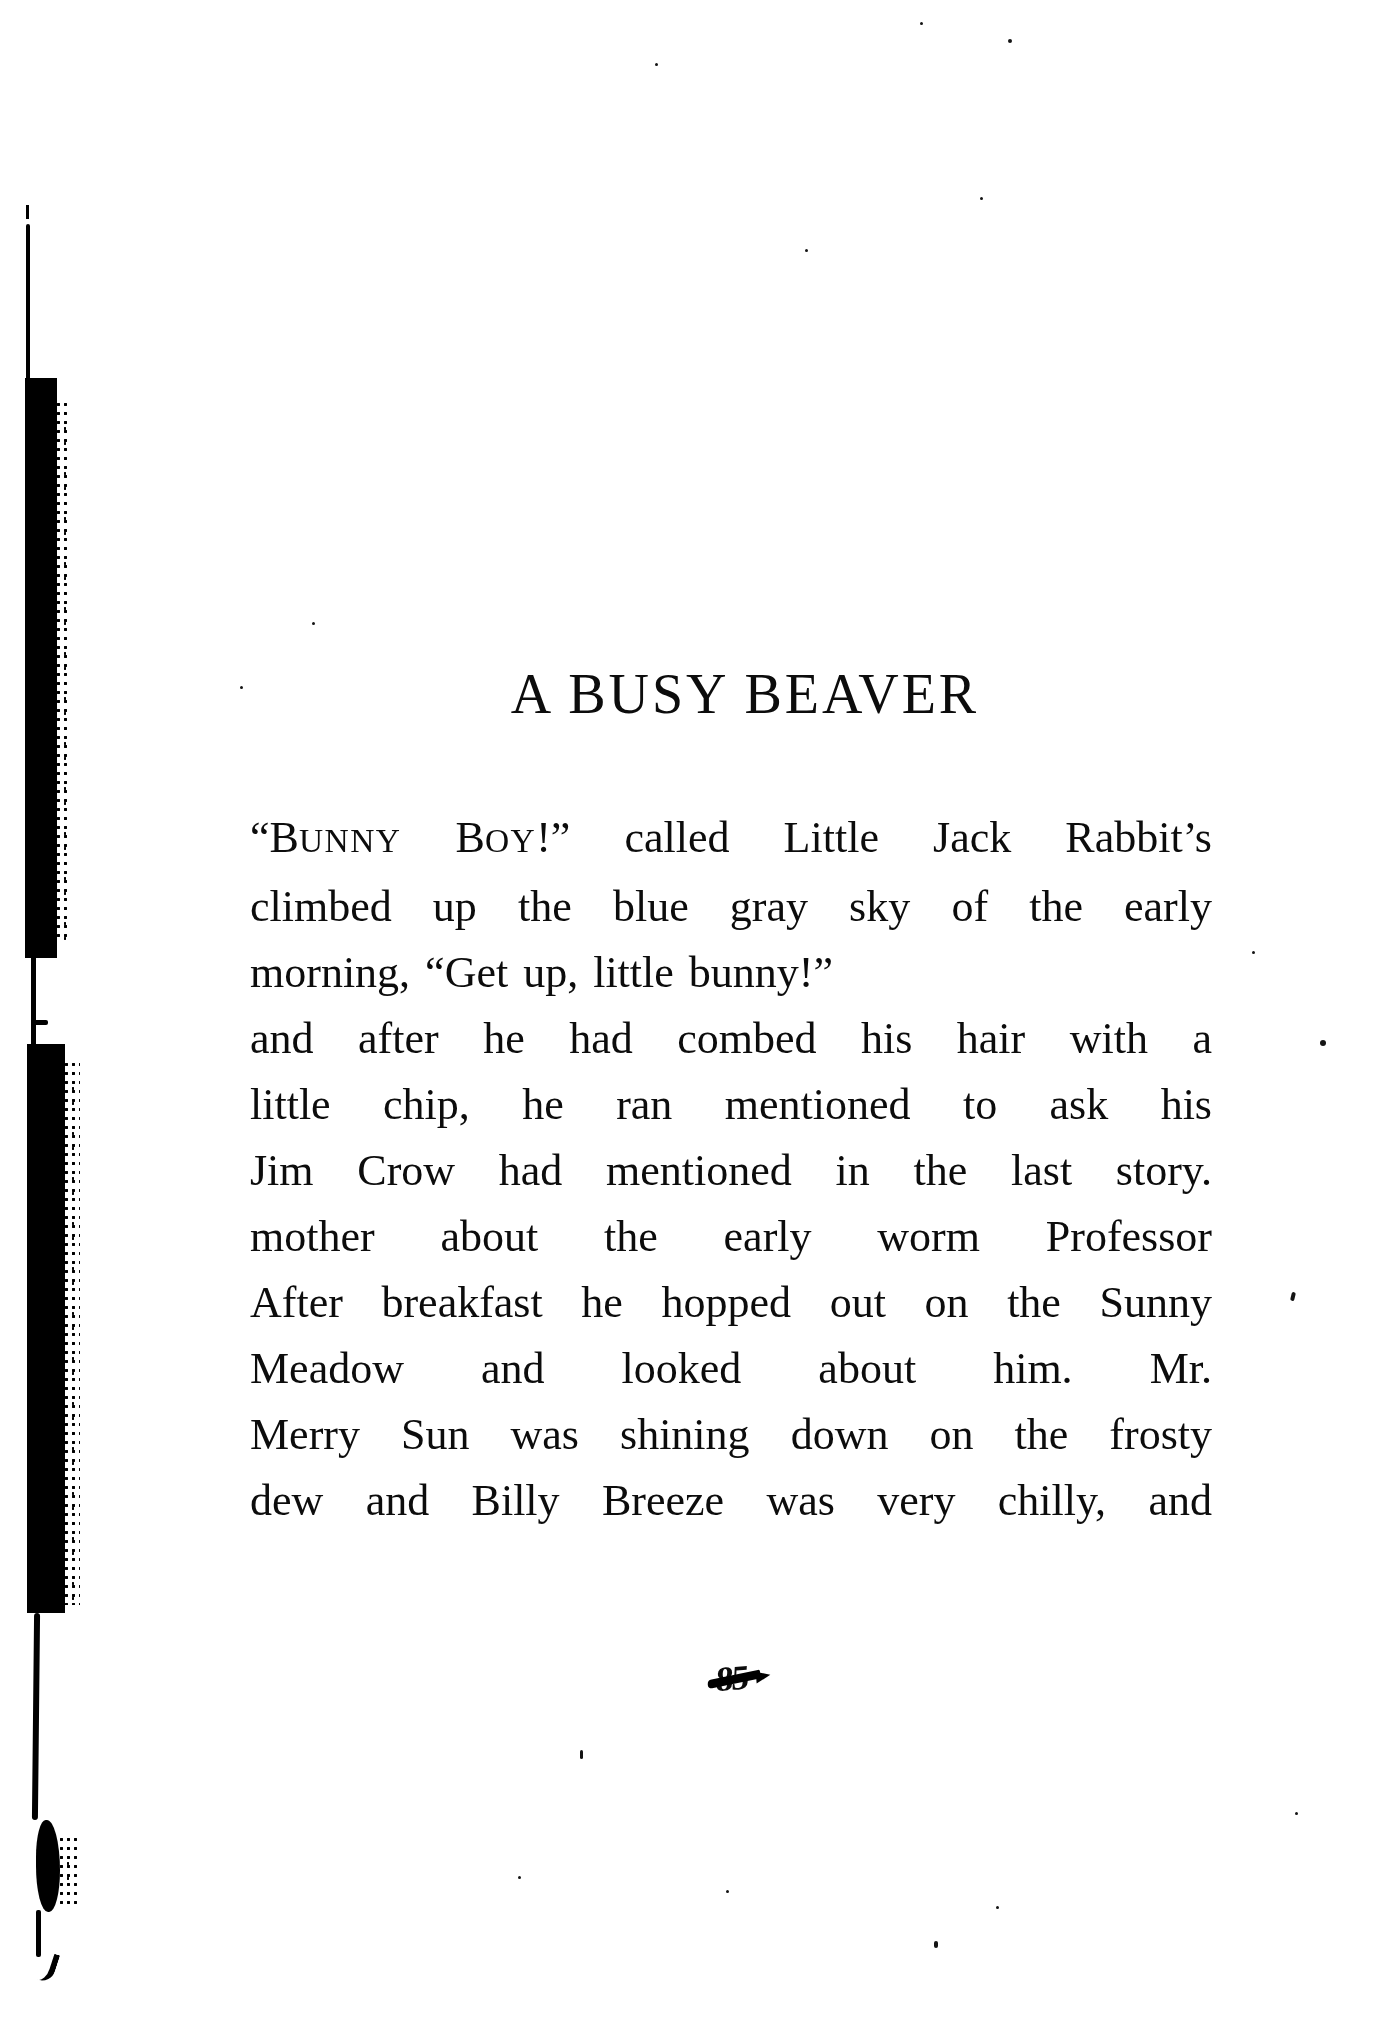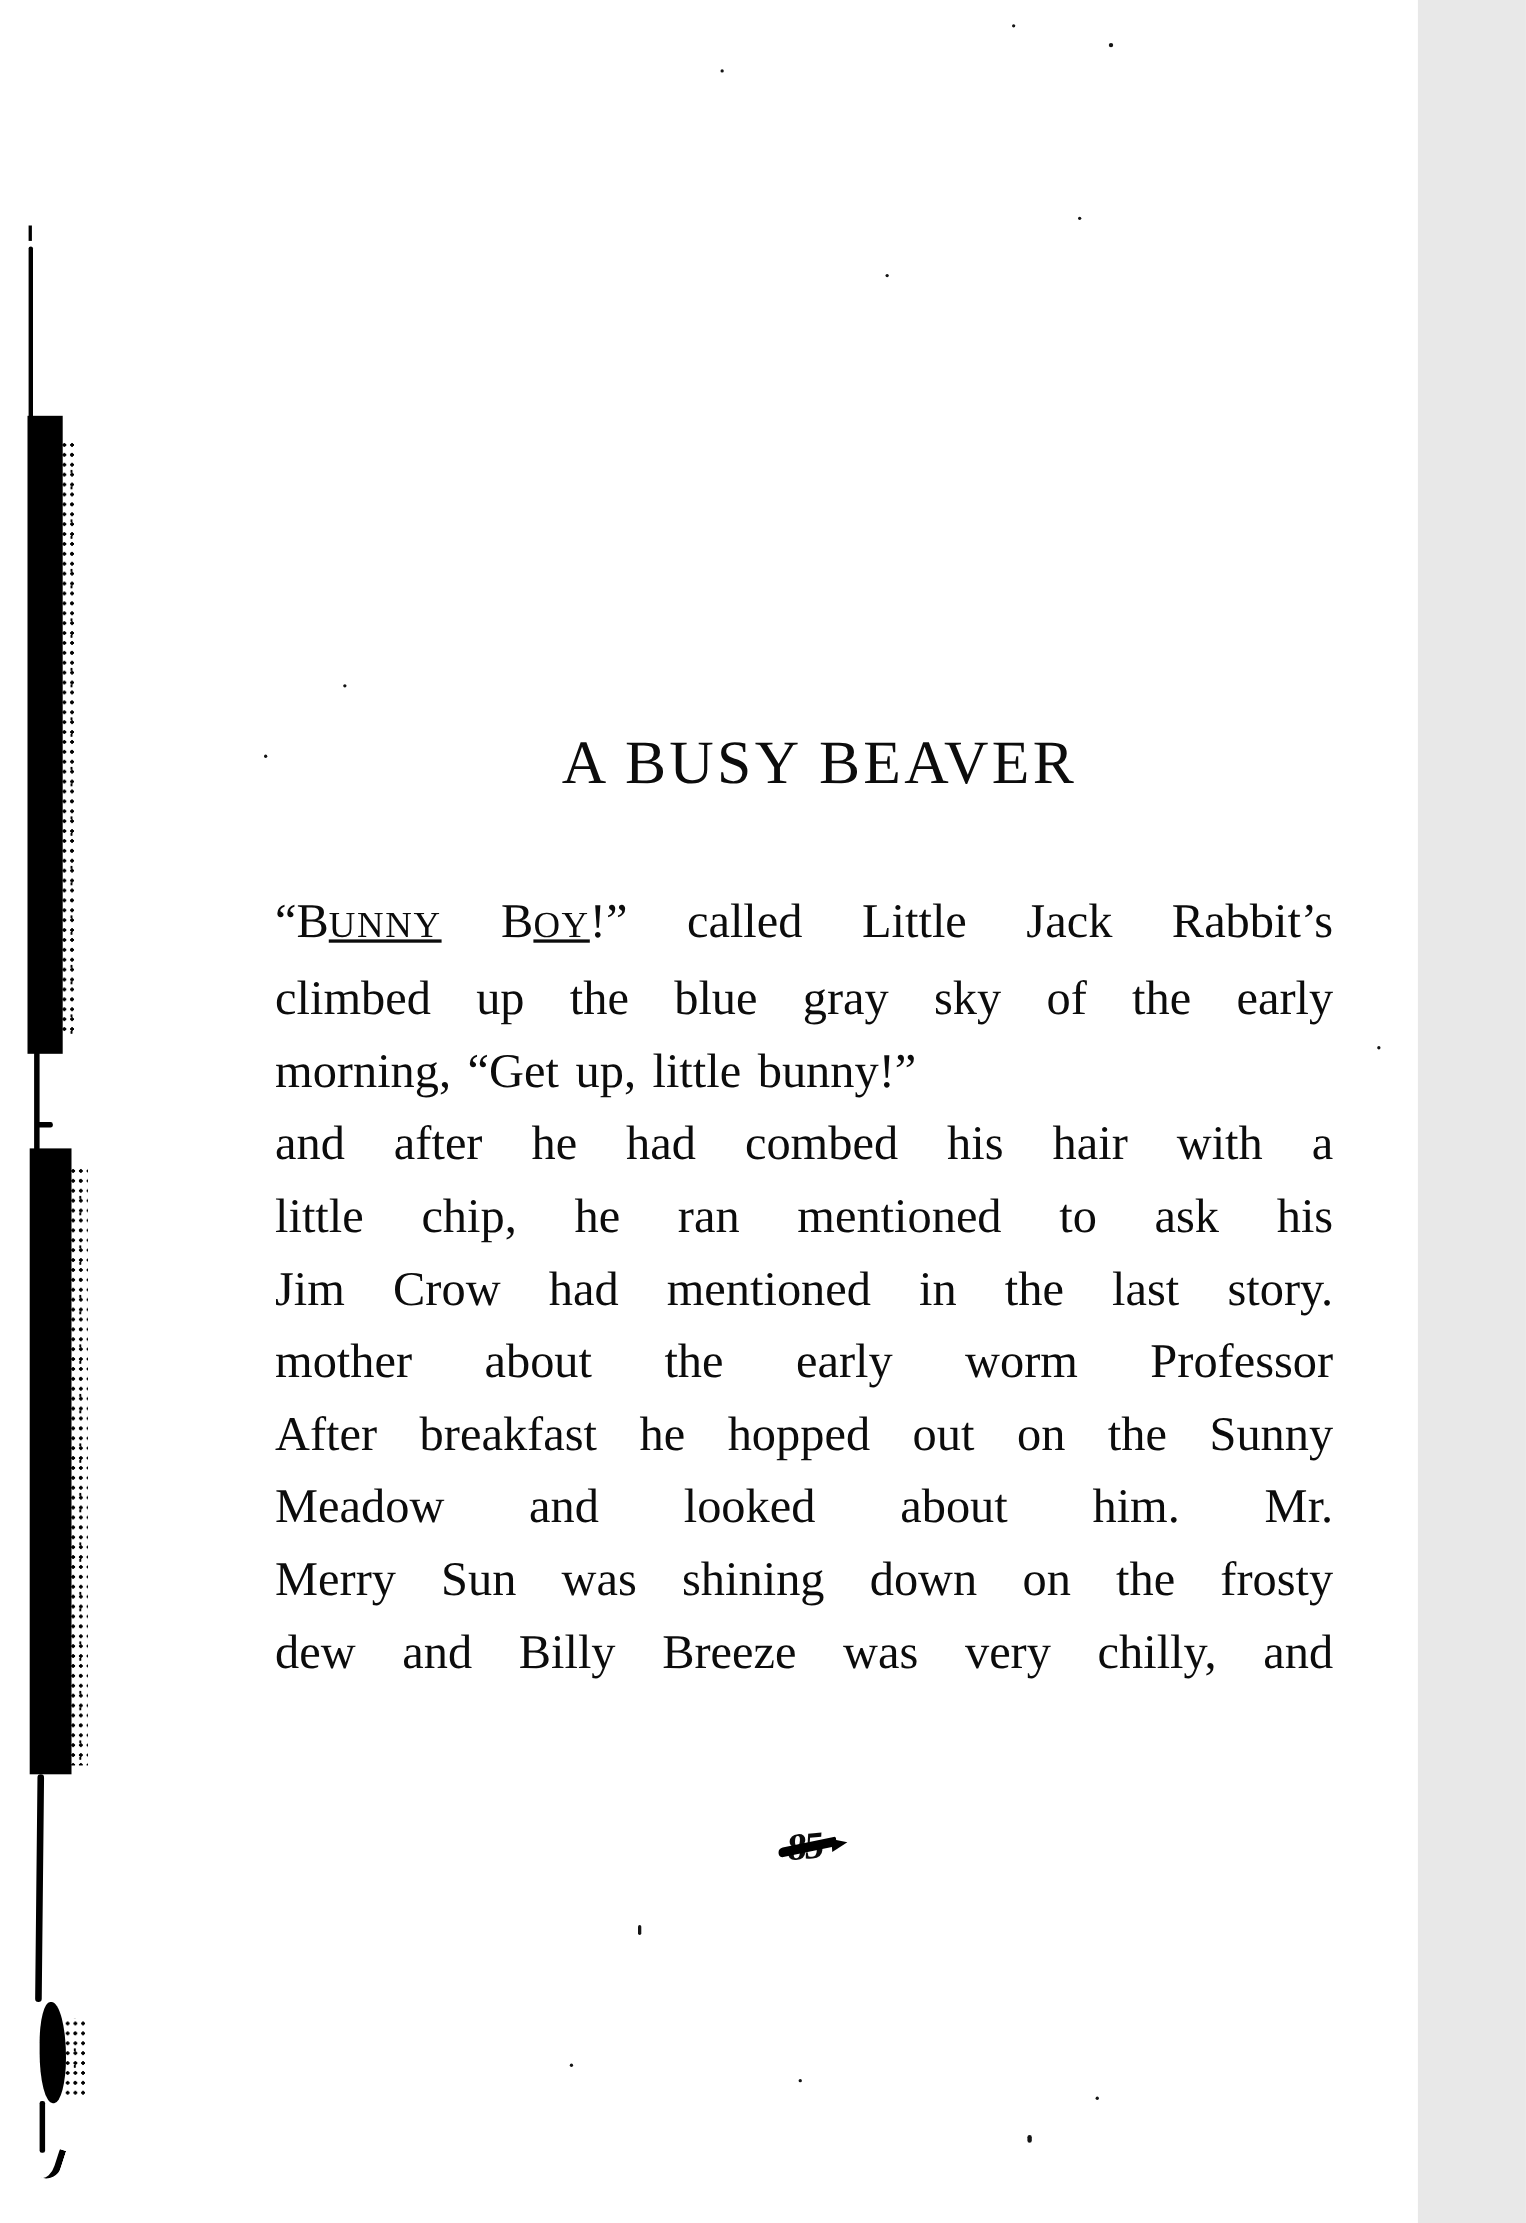--- a/index.html
+++ b/index.html
@@ -1,18 +1,18 @@
 <!DOCTYPE html>
 <html><head>
 <meta charset="utf-8">
 <style>
   html,body{margin:0;padding:0;background:#e8e8e8;}
   .page{
     position:relative;
-    width:1289px;height:2021px;
+    width:1387px;height:2021px;
     background:#ffffff;
     overflow:hidden;
     font-family:"Liberation Serif","DejaVu Serif",serif;
     color:#0c0c0c;
   }
   
   .title{
     position:absolute;left:250px;top:664px;width:962px;
     margin:0;text-align:center;text-indent:28px;
     font-size:56px;line-height:60px;font-weight:normal;
@@ -20,21 +20,21 @@
   }
   
   .body-text{
     position:absolute;left:250px;top:805px;width:962px;
     font-size:44px;line-height:66px;
     word-spacing:4px;
   }
   .line{white-space:normal;}
   .jl{text-align:justify;text-align-last:justify;}
   .indent{text-indent:52px;}
-  .sc{font-size:0.76em;letter-spacing:1.5px;text-decoration:underline;}
+  .sc{font-size:0.76em;letter-spacing:1.5px;}
   
   .page-number{
     position:absolute;left:250px;top:1660px;width:962px;
     text-align:center;
   }
   .pn{
     position:relative;display:inline-block;
     font-size:35px;line-height:38px;font-weight:bold;
     transform:skewX(-8deg) rotate(-5deg);
     letter-spacing:-2px;

